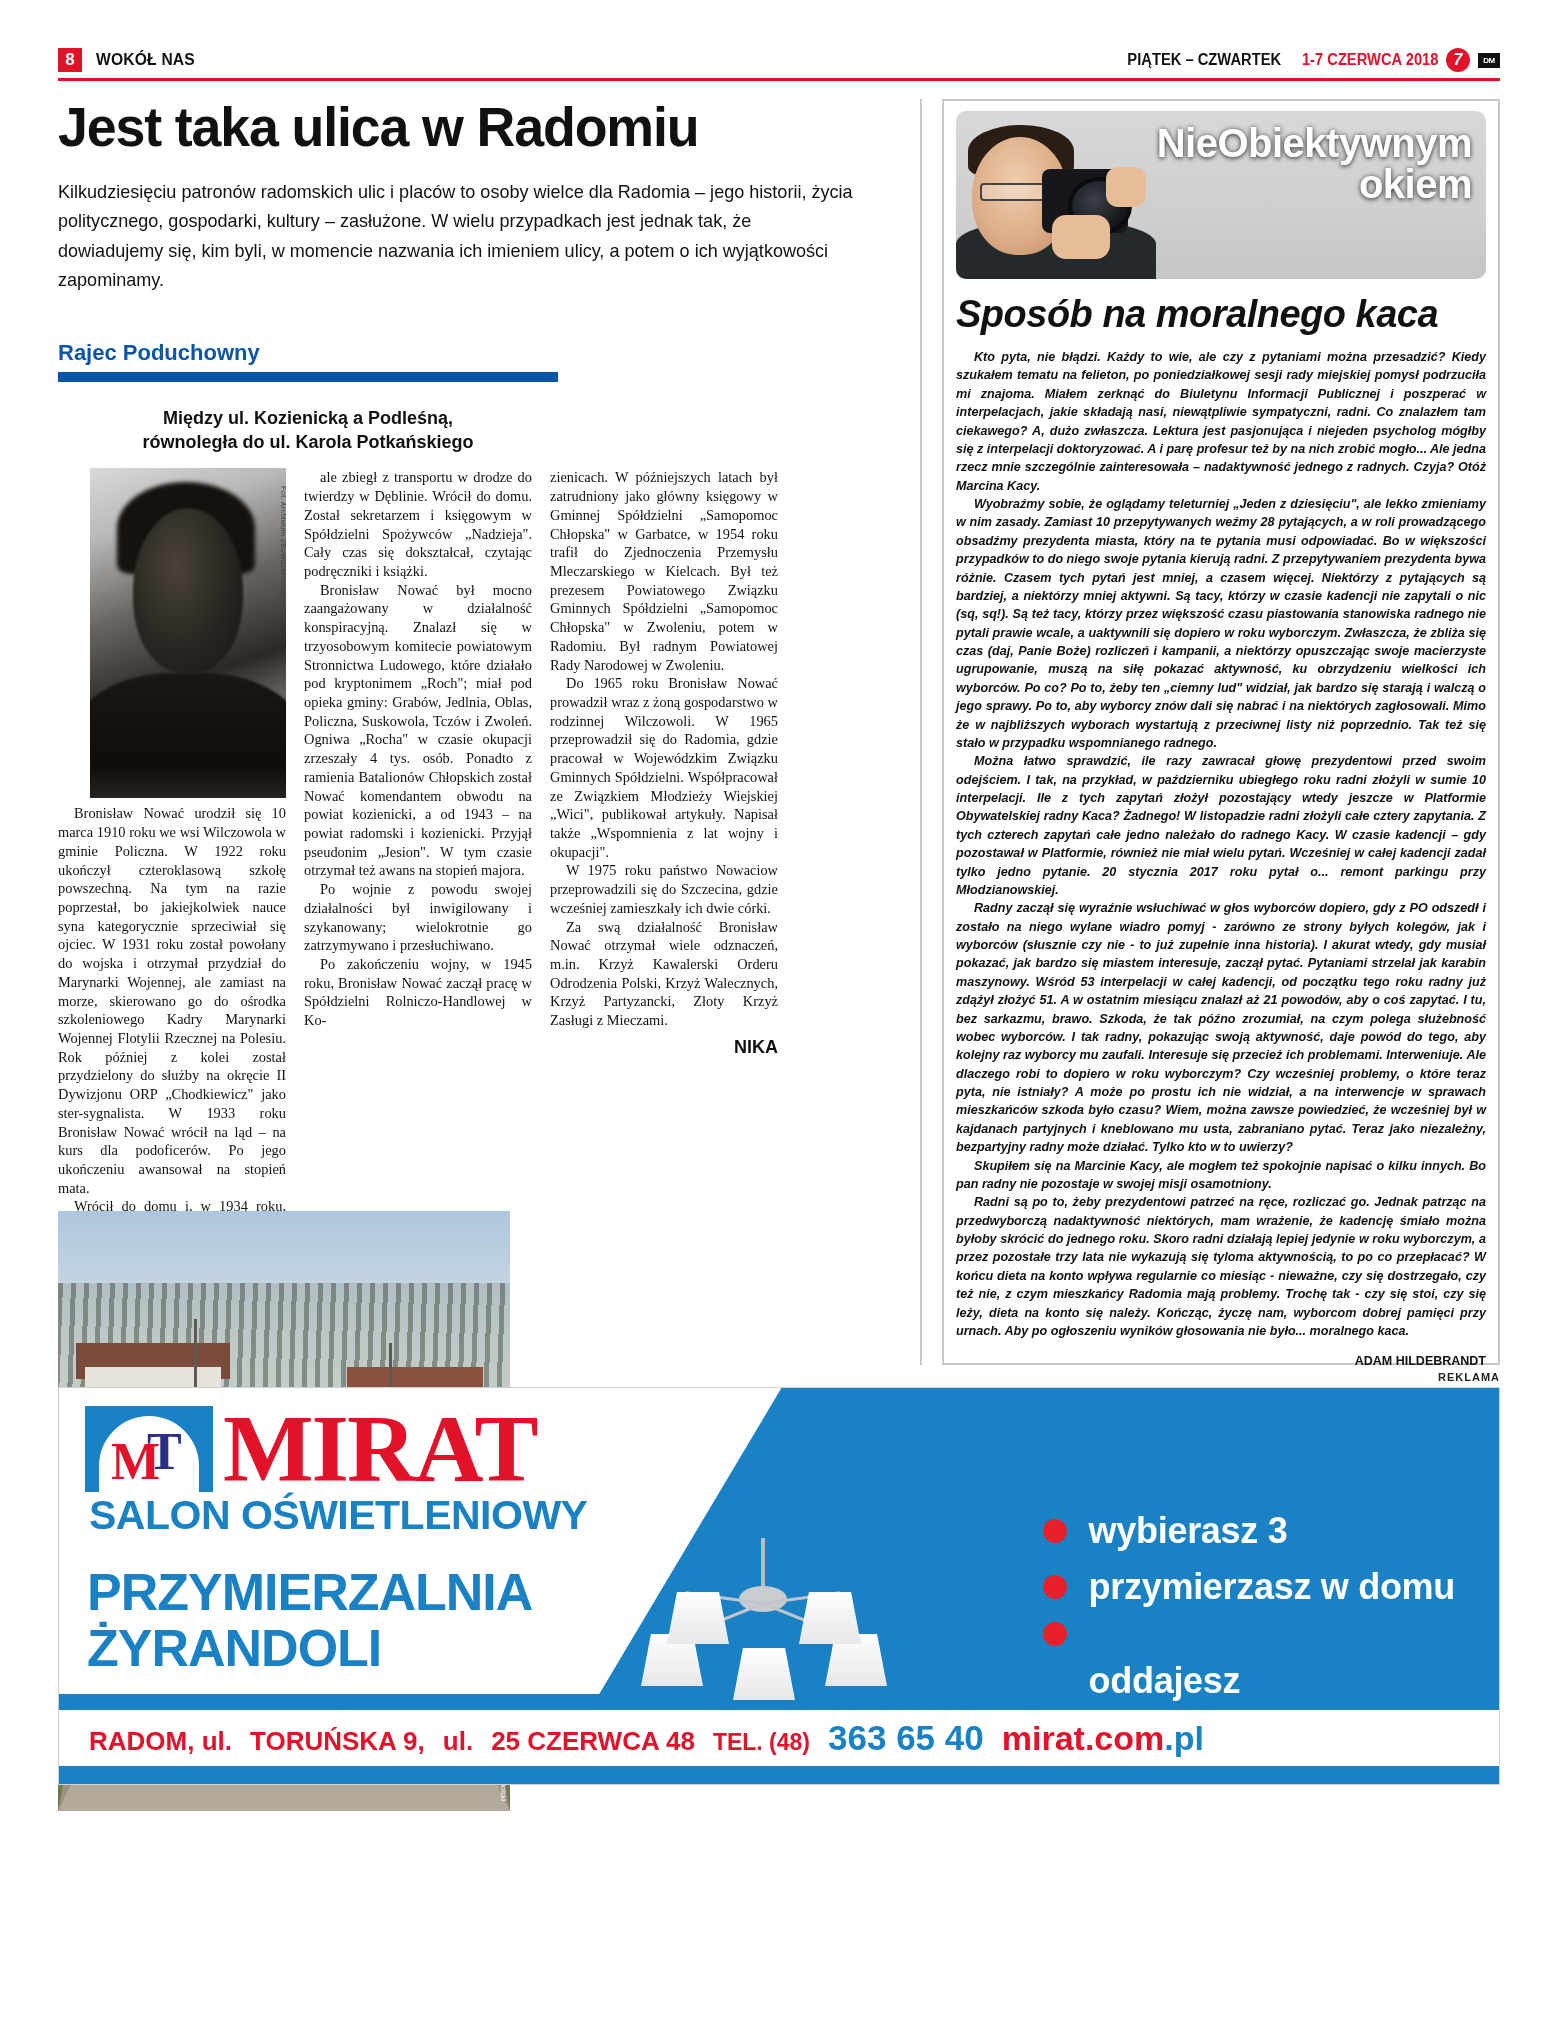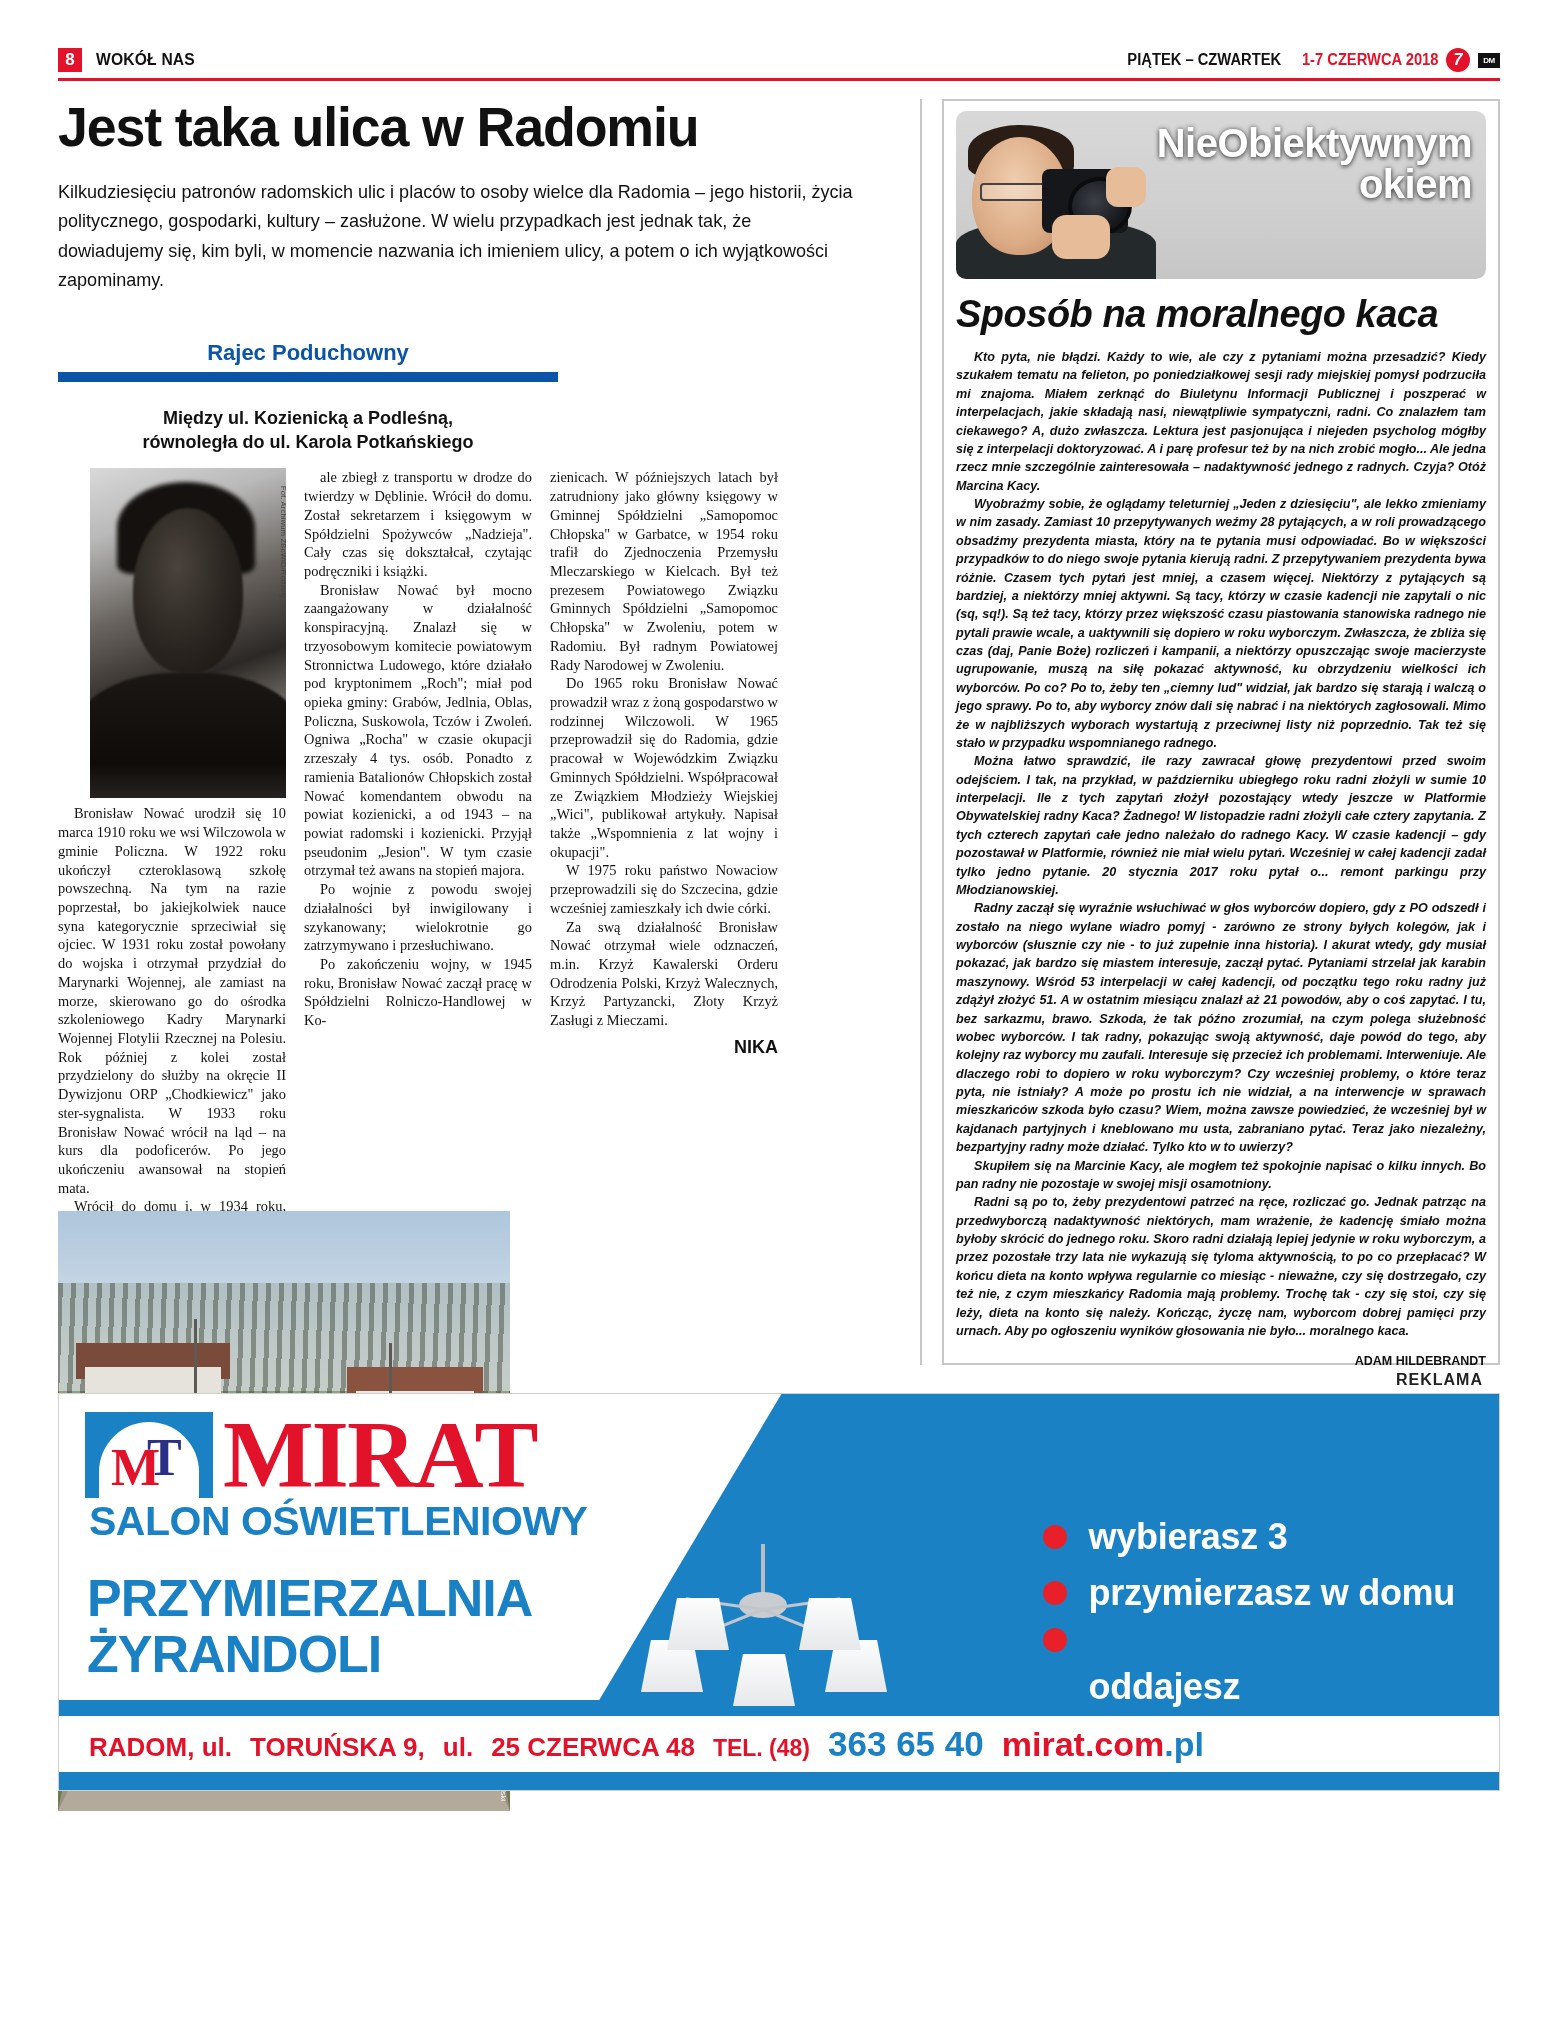--- a/index.html
+++ b/index.html
@@ -48,21 +48,21 @@
   p.lead{
     font-size:19px;line-height:1.55;margin:0 0 26px 0;
     font-family:"Liberation Sans",sans-serif;transform:scaleX(.95);transform-origin:left;
   }
 
   
   .streetbox{width:500px;margin-bottom:14px;}
   .sb-blue{background:#0a55a8;color:#fff;padding:8px 12px 10px 12px;position:relative;min-height:66px;box-sizing:border-box;}
   .sb-kicker{font-size:13px;font-weight:bold;line-height:1;}
   .sb-name{font-size:40px;font-weight:bold;text-align:center;line-height:1.05;margin-top:-6px;}
-  .sb-white{background:#fff;border-left:none;color:#0a55a8;text-align:center;font-size:22px;font-weight:bold;padding:19px 0 6px;}
+  .sb-white{background:#fff;border-left:none;color:#0a55a8;font-size:22px;font-weight:bold;padding:19px 0 6px;}
   .sb-bar{height:10px;background:#0a55a8;}
   .sb-sub{
     text-align:center;font-size:18px;font-weight:bold;line-height:1.35;margin-top:24px;
   }
 
   
   .cols{display:flex;gap:18px;margin-top:14px;}
   .col{width:228px;font-family:"Liberation Serif", serif;font-size:14.4px;line-height:1.3;text-align:justify;}
   .col p{margin:0;text-indent:16px;}
   .col p.noind{text-indent:0;}
@@ -157,21 +157,21 @@
   h2.op-heading{
     font-size:38px;font-style:italic;font-weight:bold;margin:4px 0 12px 0;letter-spacing:-.5px;
   }
   .op-body{font-size:12.6px;line-height:1.46;font-style:italic;font-weight:bold;text-align:justify;
     font-family:"Liberation Sans",sans-serif;}
   .op-body p{margin:0;text-indent:18px;}
   .op-sign{text-align:right;font-weight:bold;font-style:normal;font-size:12.5px;margin-top:14px;
     font-family:"Liberation Sans",sans-serif;}
 
   
-  .reklama-lbl{text-align:right;font-size:16px;font-weight:bold;letter-spacing:1px;color:#222;margin:6px 17px 4px 0;}
+  .reklama-lbl{text-align:right;font-size:11px;font-weight:bold;letter-spacing:1px;color:#222;margin:6px 0 4px 0;}
   .ad{
     position:relative;width:1442px;height:398px;border:1px solid #cfcfcf;box-sizing:border-box;overflow:hidden;background:#fff;
   }
   .ad-blue{
     position:absolute;right:0;top:0;width:920px;height:340px;background:#1a82c4;
     clip-path:polygon(22% 0,100% 0,100% 100%,0 100%);
   }
   .ad-blue-bot{position:absolute;left:0;bottom:0;width:100%;height:18px;background:#1a82c4;}
   .ad-blue-bot2{position:absolute;left:0;bottom:74px;width:100%;height:16px;background:#1a82c4;}
   .ad-logo{position:absolute;left:26px;top:18px;display:flex;align-items:center;gap:10px;}

